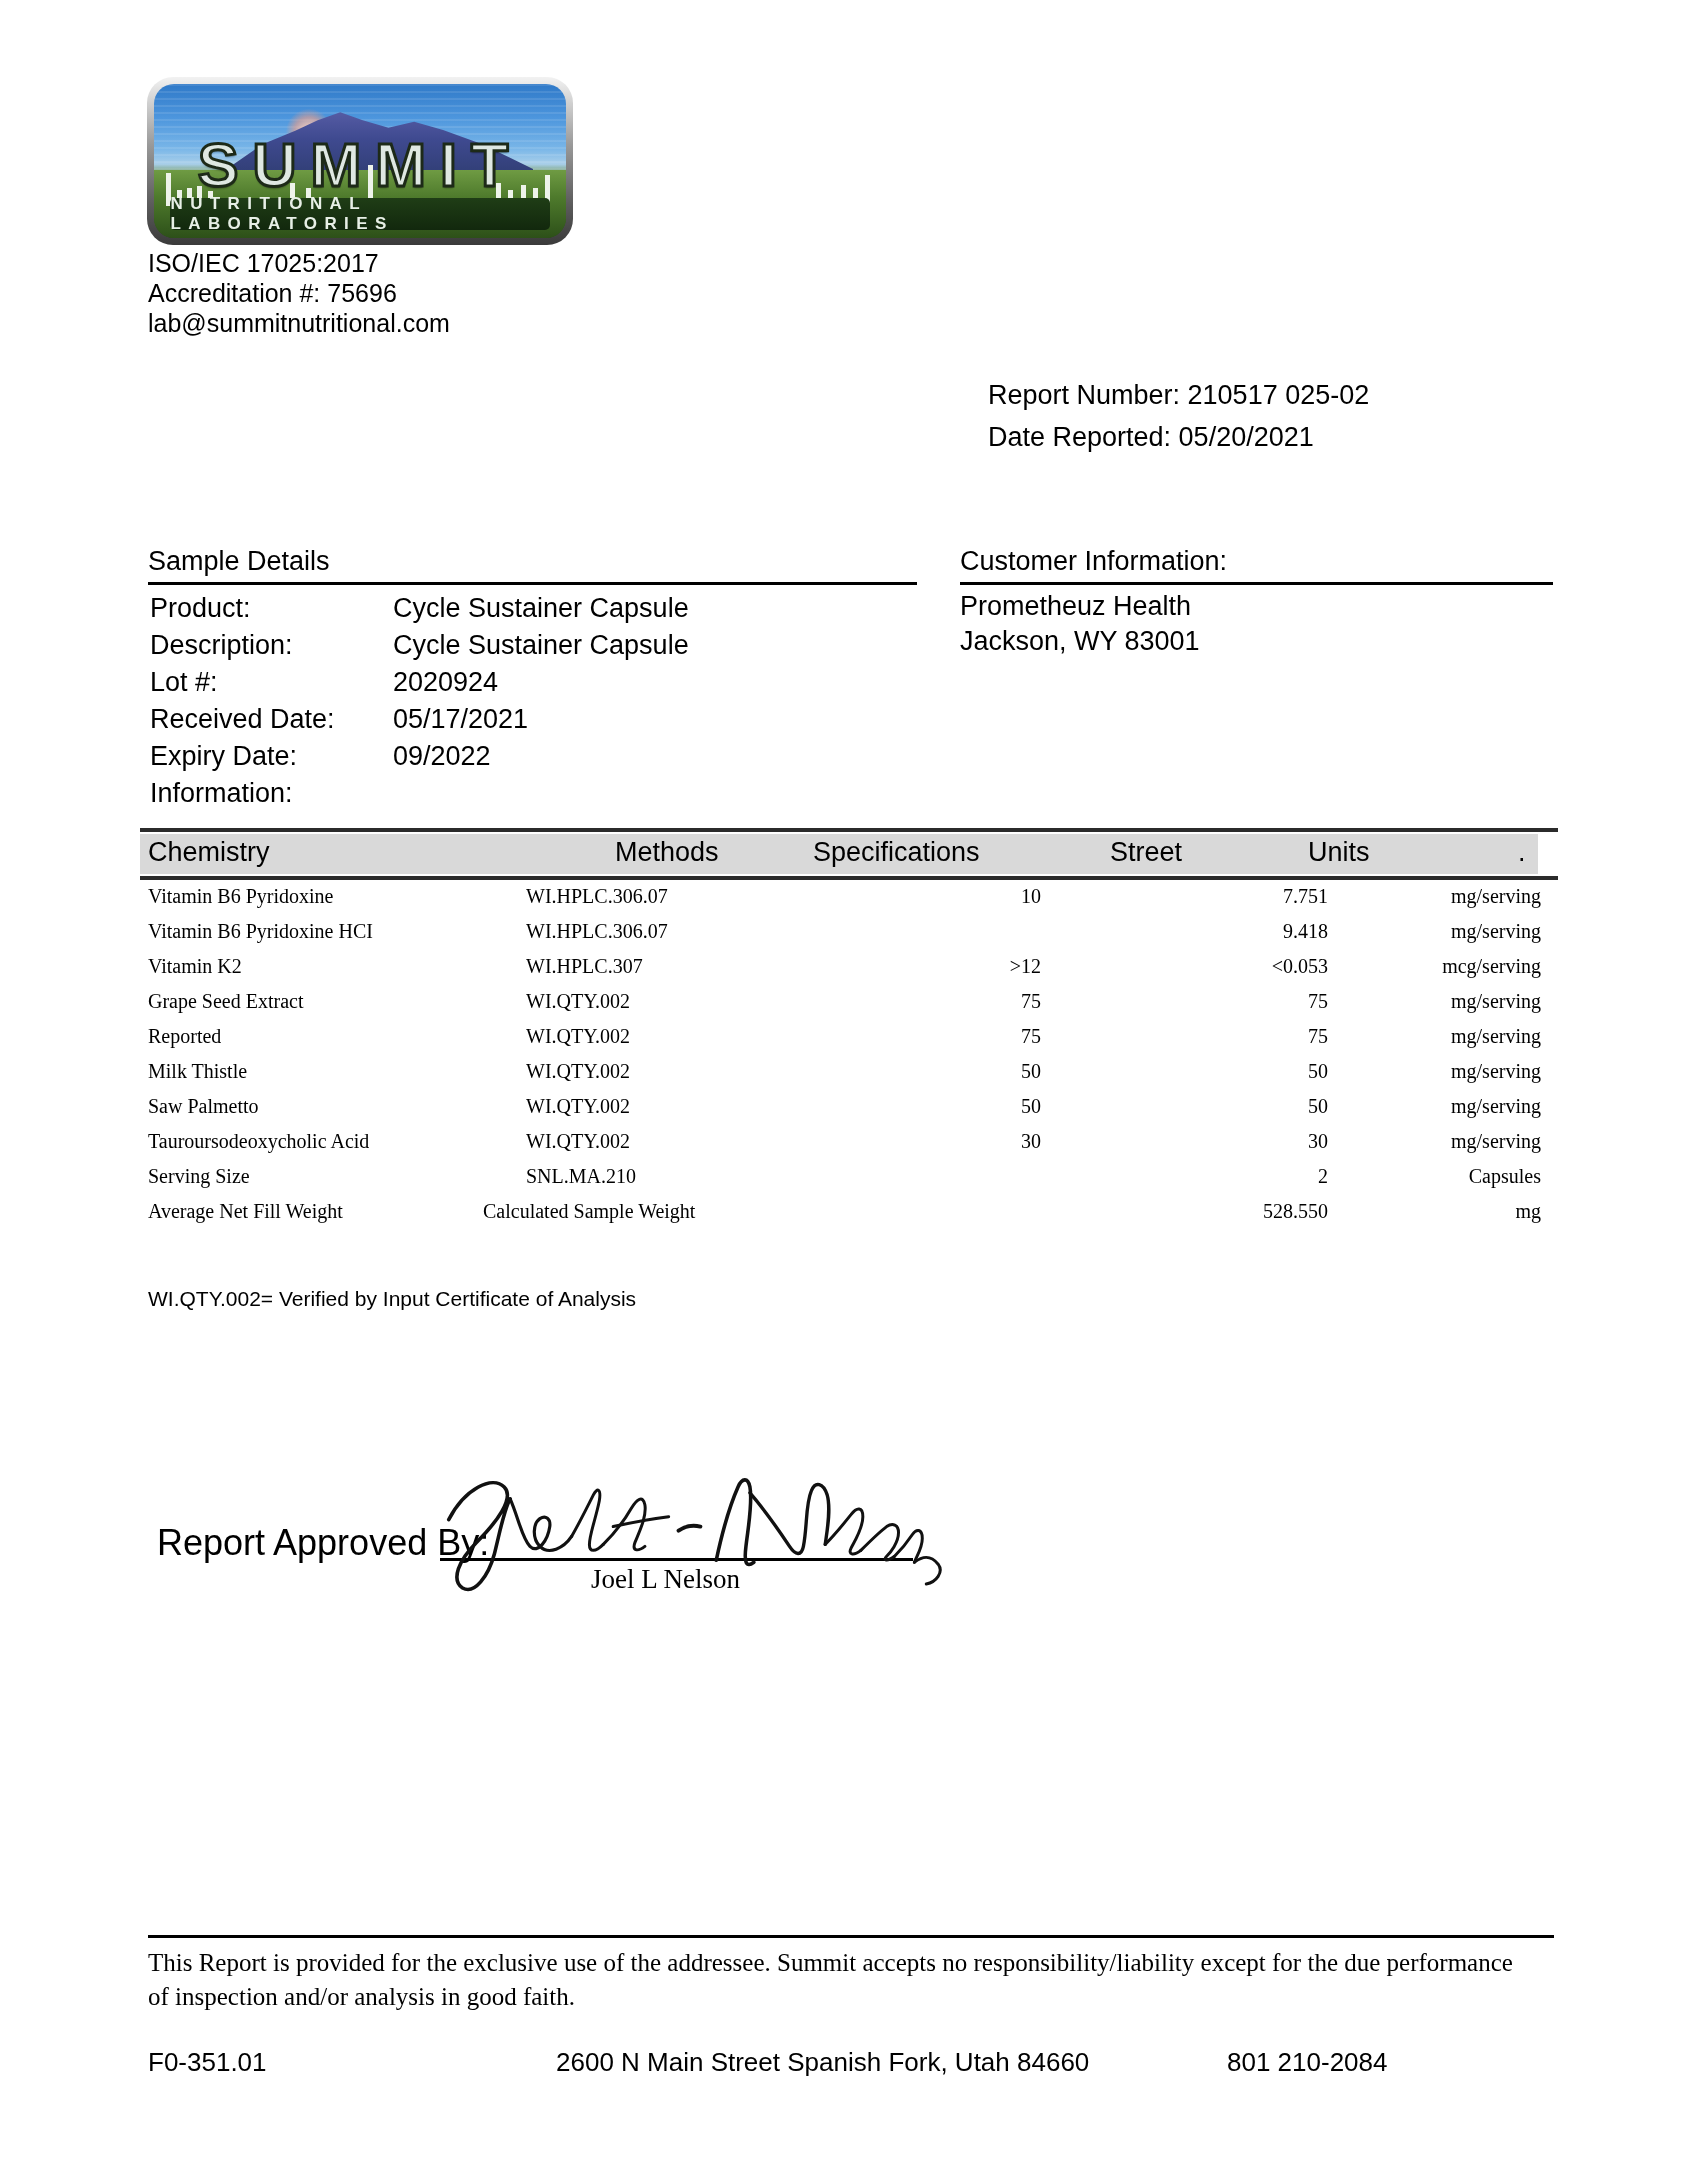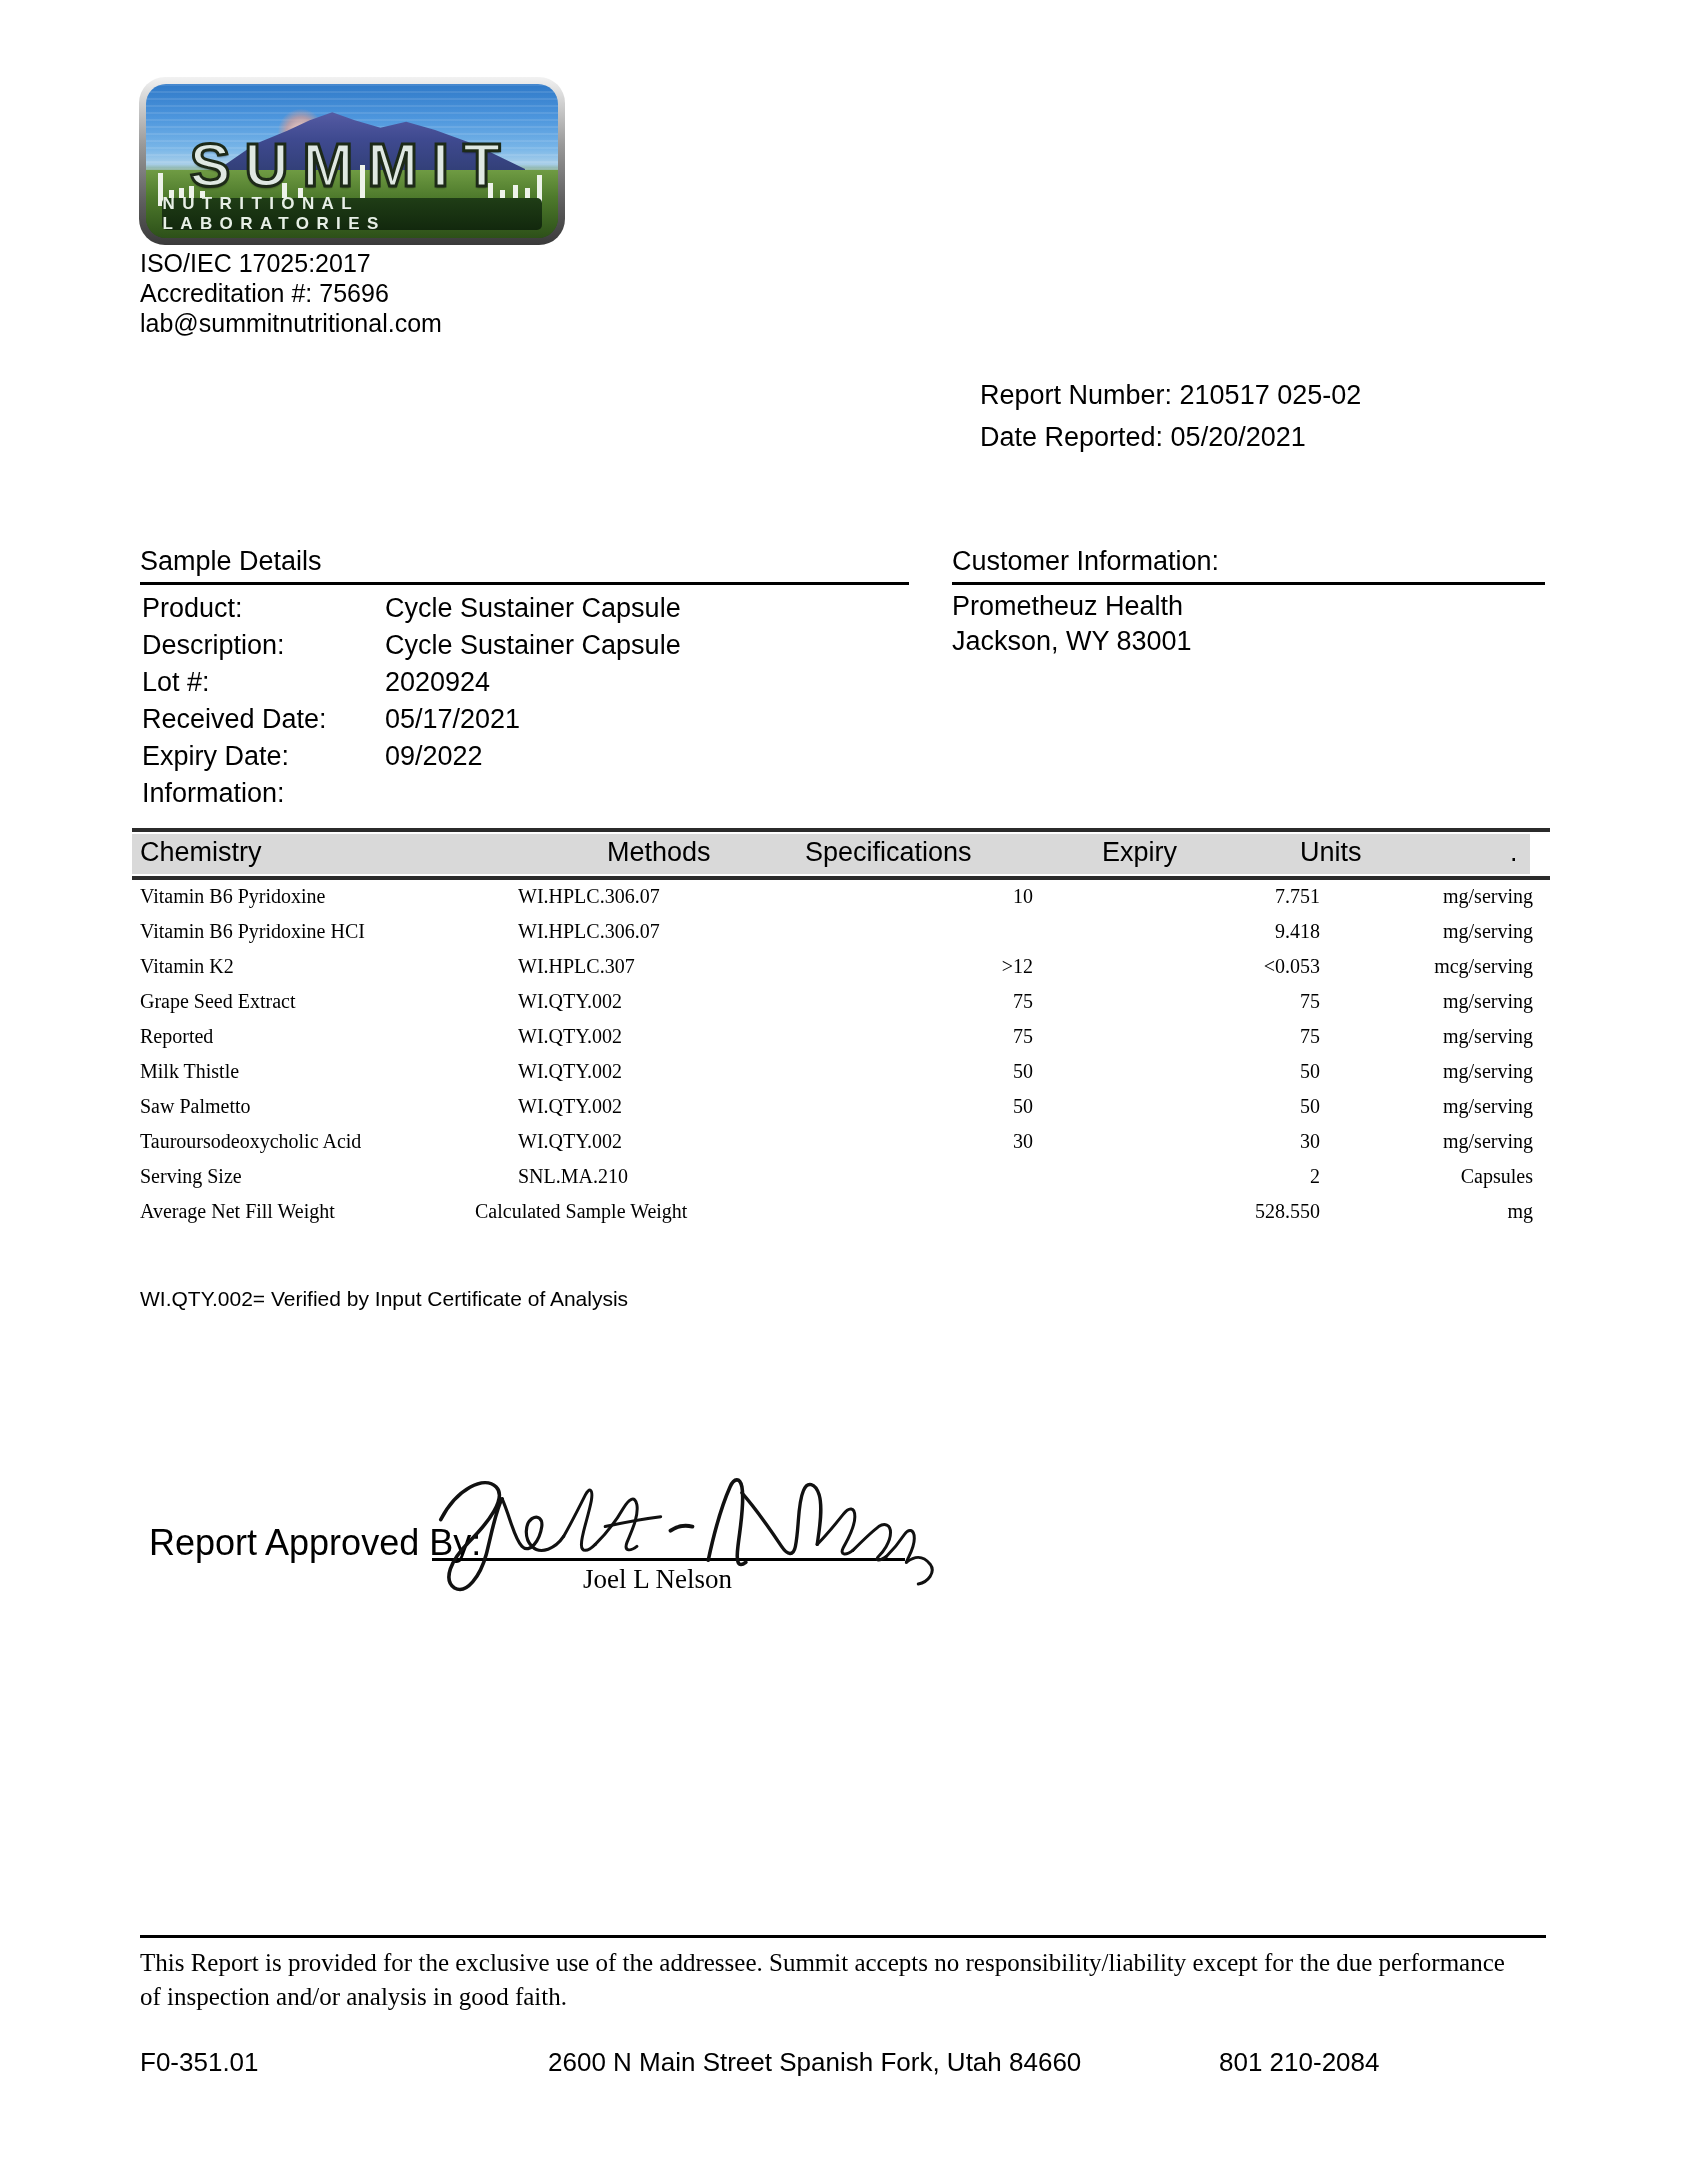--- a/index.html
+++ b/index.html
@@ -4,21 +4,21 @@
 <style>
   html,body{margin:0;padding:0;}
   body{
     width:1683px;height:2178px;
     background:#ffffff;
     font-family:"Liberation Sans", sans-serif;
     color:#000;
     position:relative;
     overflow:hidden;
   }
-  .page{position:absolute;inset:0;}
+  .page{position:absolute;inset:0;margin-left:8px;}
 
   
   .logo-wrap{position:absolute;left:139px;top:77px;width:426px;height:168px;}
   .logo-frame{
     position:absolute;inset:0;
     border-radius:26px;
     background:linear-gradient(180deg,#f2f2f2 0%,#9a9a9a 40%,#5d5d5d 75%,#3a3a3a 100%);
     padding:7px;
     box-sizing:border-box;
   }
@@ -206,21 +206,21 @@
 
   <div class="res">
     <div class="res-top-rule"></div>
     <div class="res-head"></div>
     <div class="res-bot-rule"></div>
 
     <div class="res-head-txt">
       <span class="c-chem">Chemistry</span>
       <span style="left:475px;">Methods</span>
       <span style="left:673px;">Specifications</span>
-      <span style="left:970px;">Expiry</span>
+      <span style="left:970px;">Street</span>
       <span style="left:1168px;">Units</span>
       <span style="left:1378px;">.</span>
     </div>
 
     <div class="res-body">
       <div class="row">
         <span class="c-chem">Vitamin B6 Pyridoxine</span>
         <span class="c-meth">WI.HPLC.306.07</span>
         <span class="c-spec">10</span>
         <span class="c-res">7.751</span>

